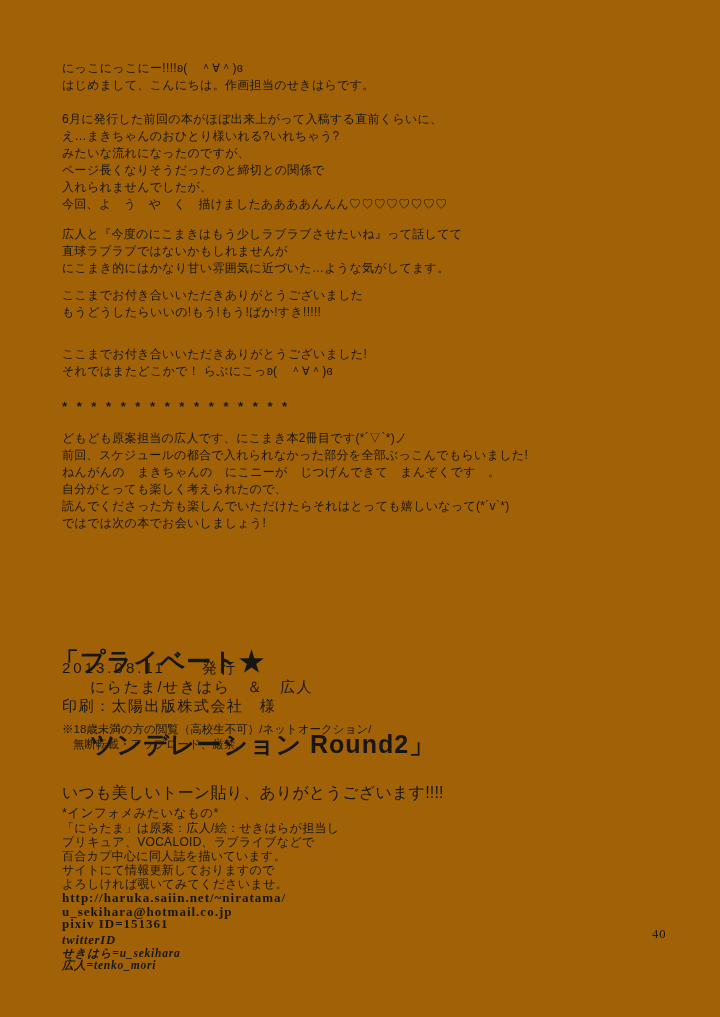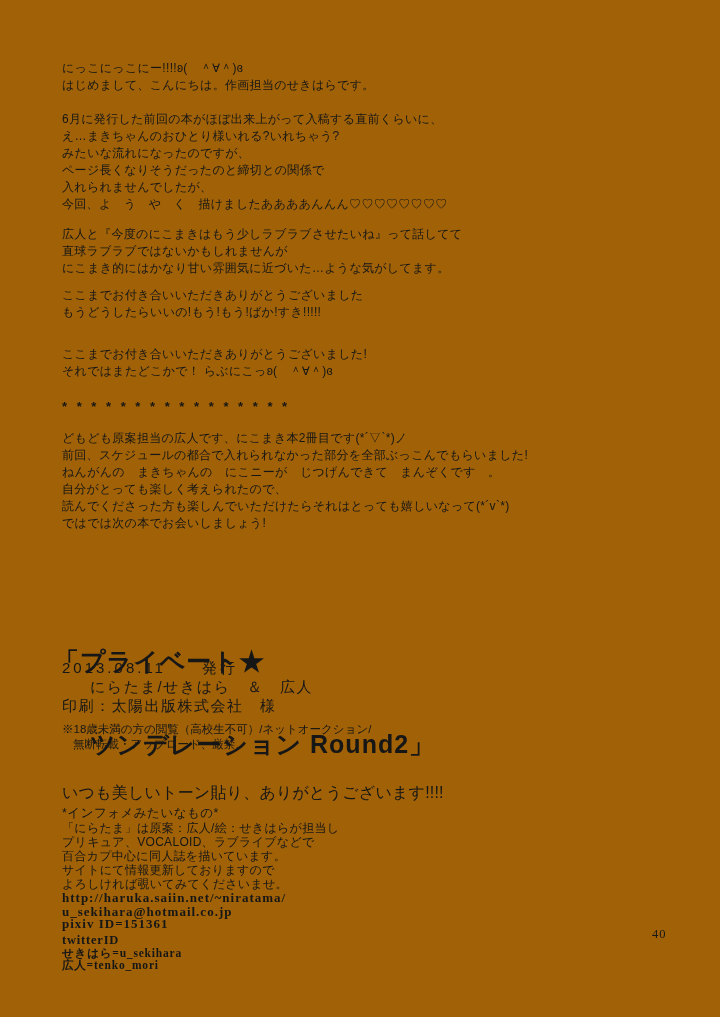--- a/index.html
+++ b/index.html
@@ -30,21 +30,21 @@
   .thanks1{font-size:13px;letter-spacing:0.5px;}
   .thanks2{font-size:16px;letter-spacing:0.2px;}
   .info-head{font-size:12.5px;letter-spacing:0.5px;}
   .info-lines{font-size:12px;line-height:14px;letter-spacing:0.3px;}
   .serif-block{
     font-family:"Liberation Serif", serif;
     font-weight:bold;font-size:13px;line-height:13.5px;letter-spacing:1px;
   }
   .serif-small{
     font-family:"Liberation Serif", serif;
-    font-weight:bold;font-size:11.5px;line-height:12px;letter-spacing:0.8px;
+    font-weight:bold;font-size:11.5px;line-height:12px;letter-spacing:0.8px;font-style:italic;
   }
   .pagenum{
     left:652px;
     font-family:"Liberation Serif", serif;
     font-size:12.5px;letter-spacing:1px;
   }
 </style>
 </head>
 <body>
 

